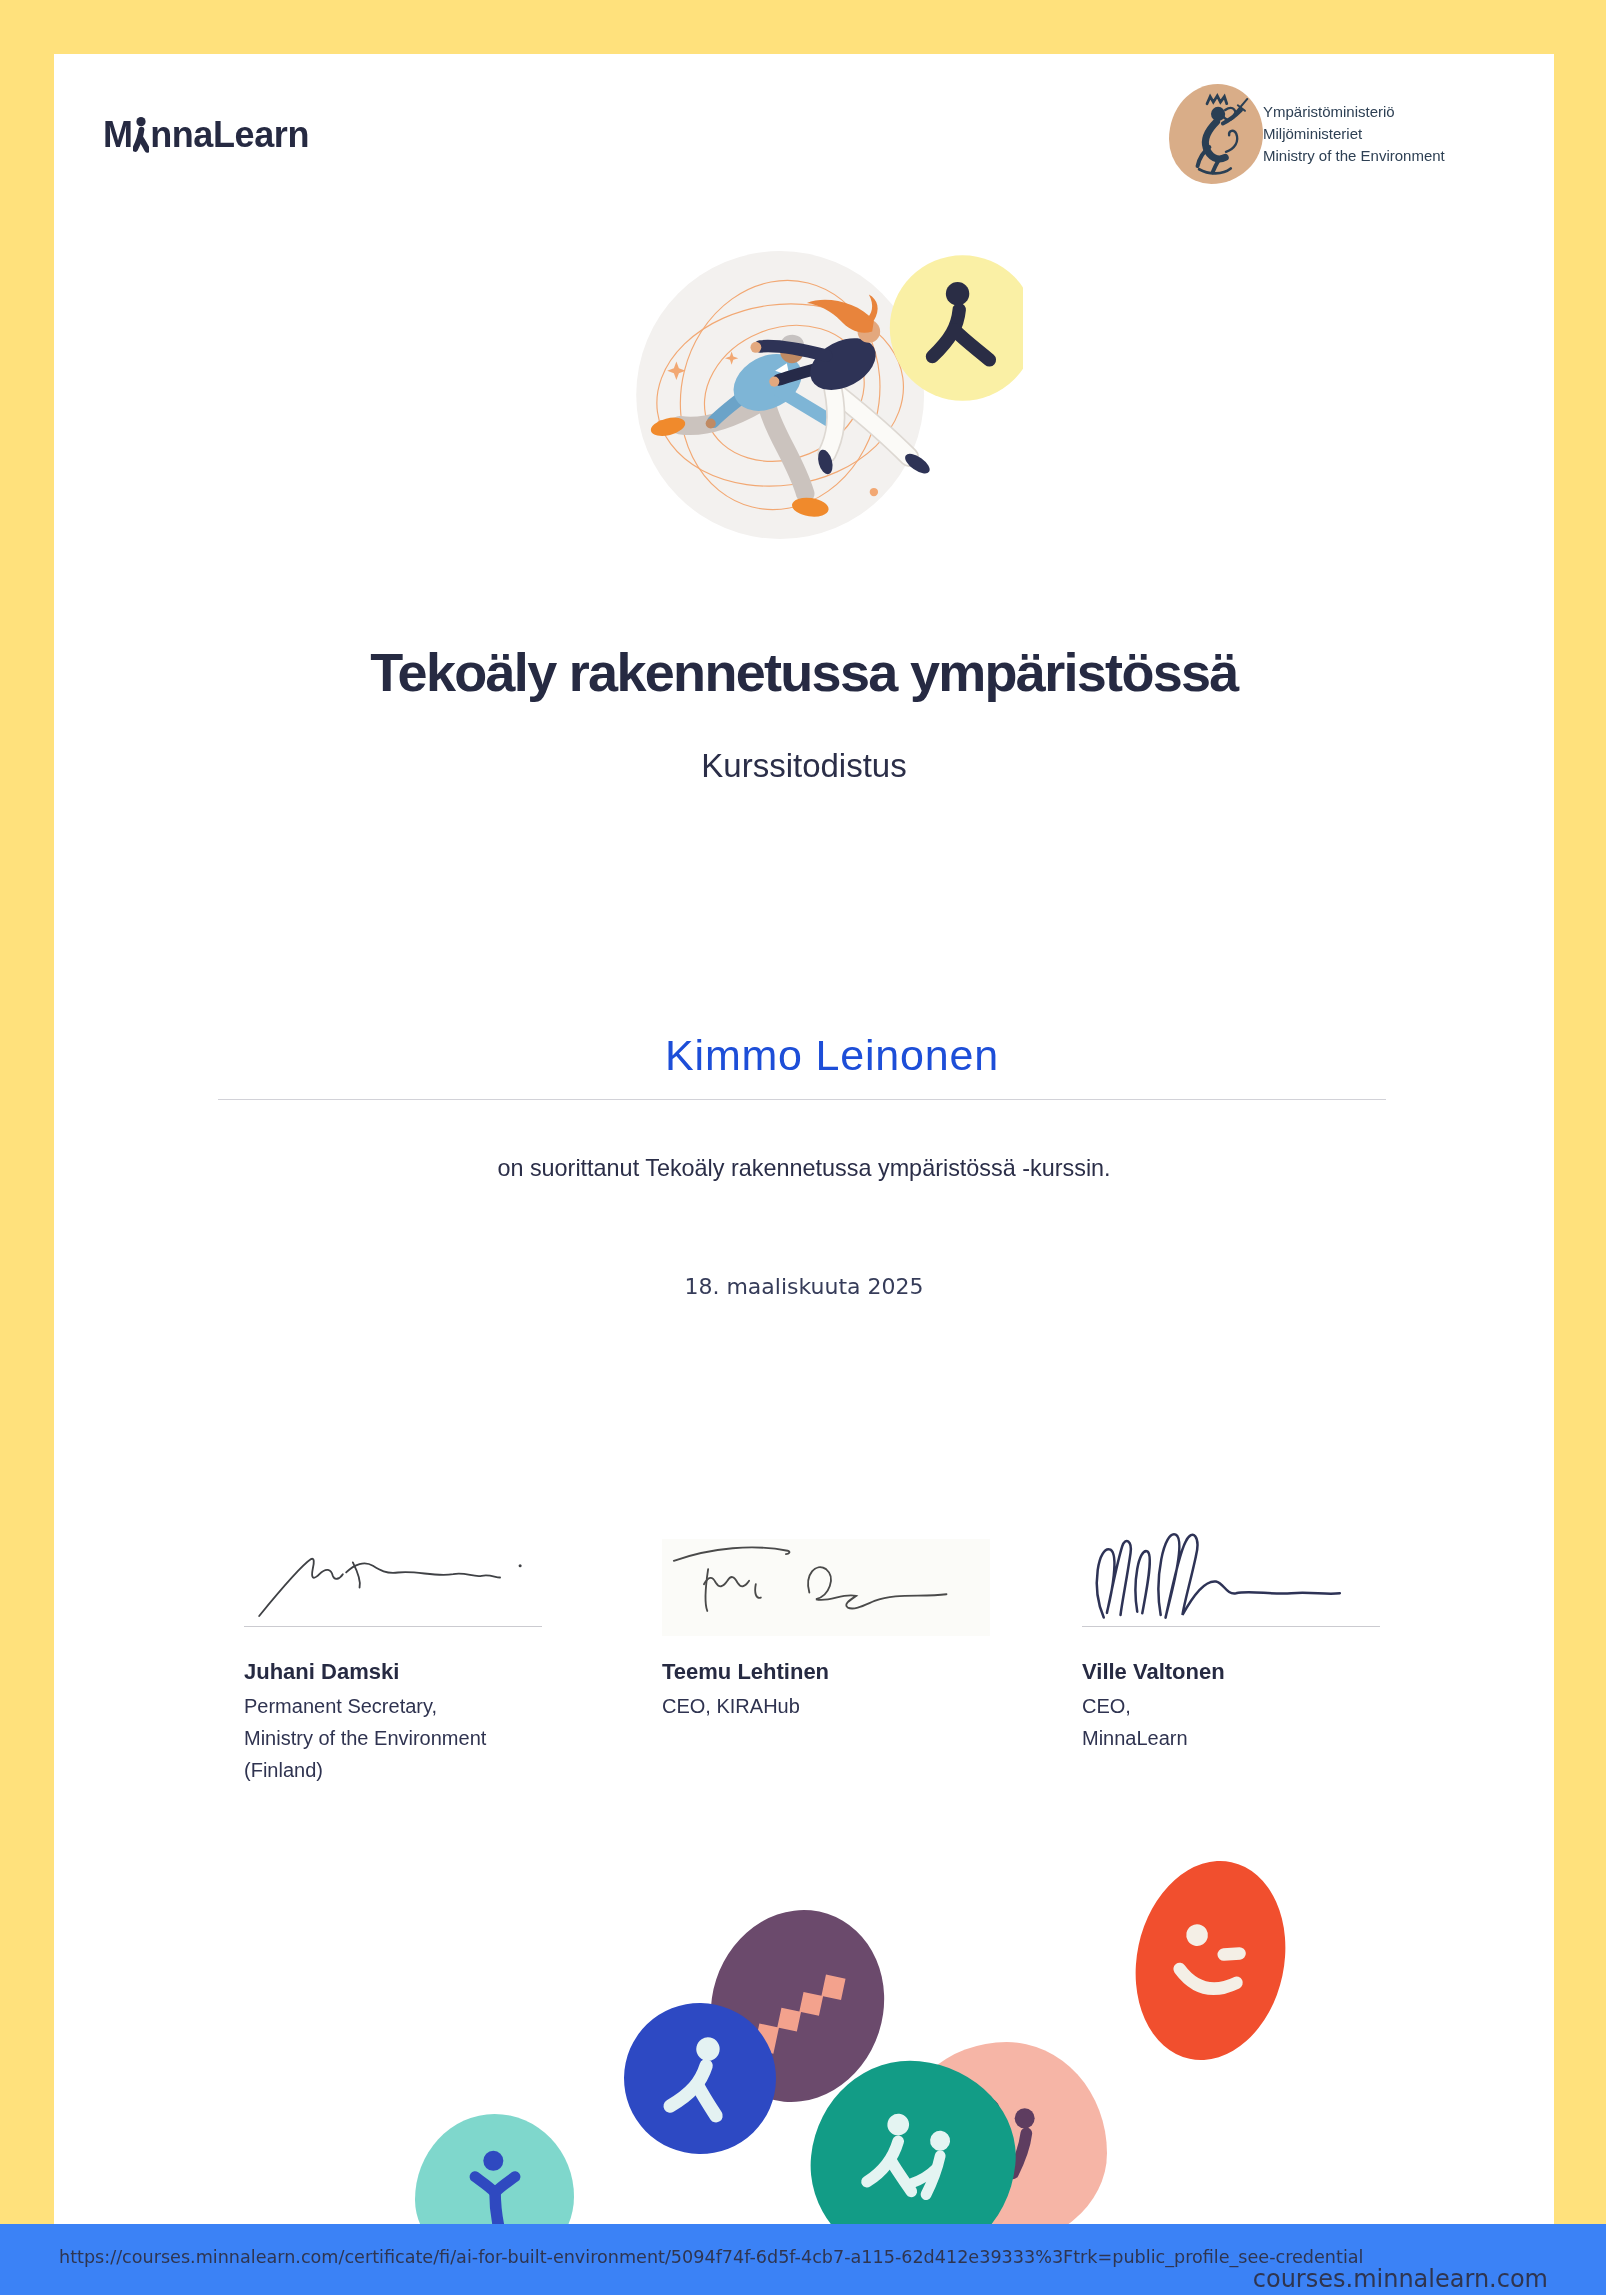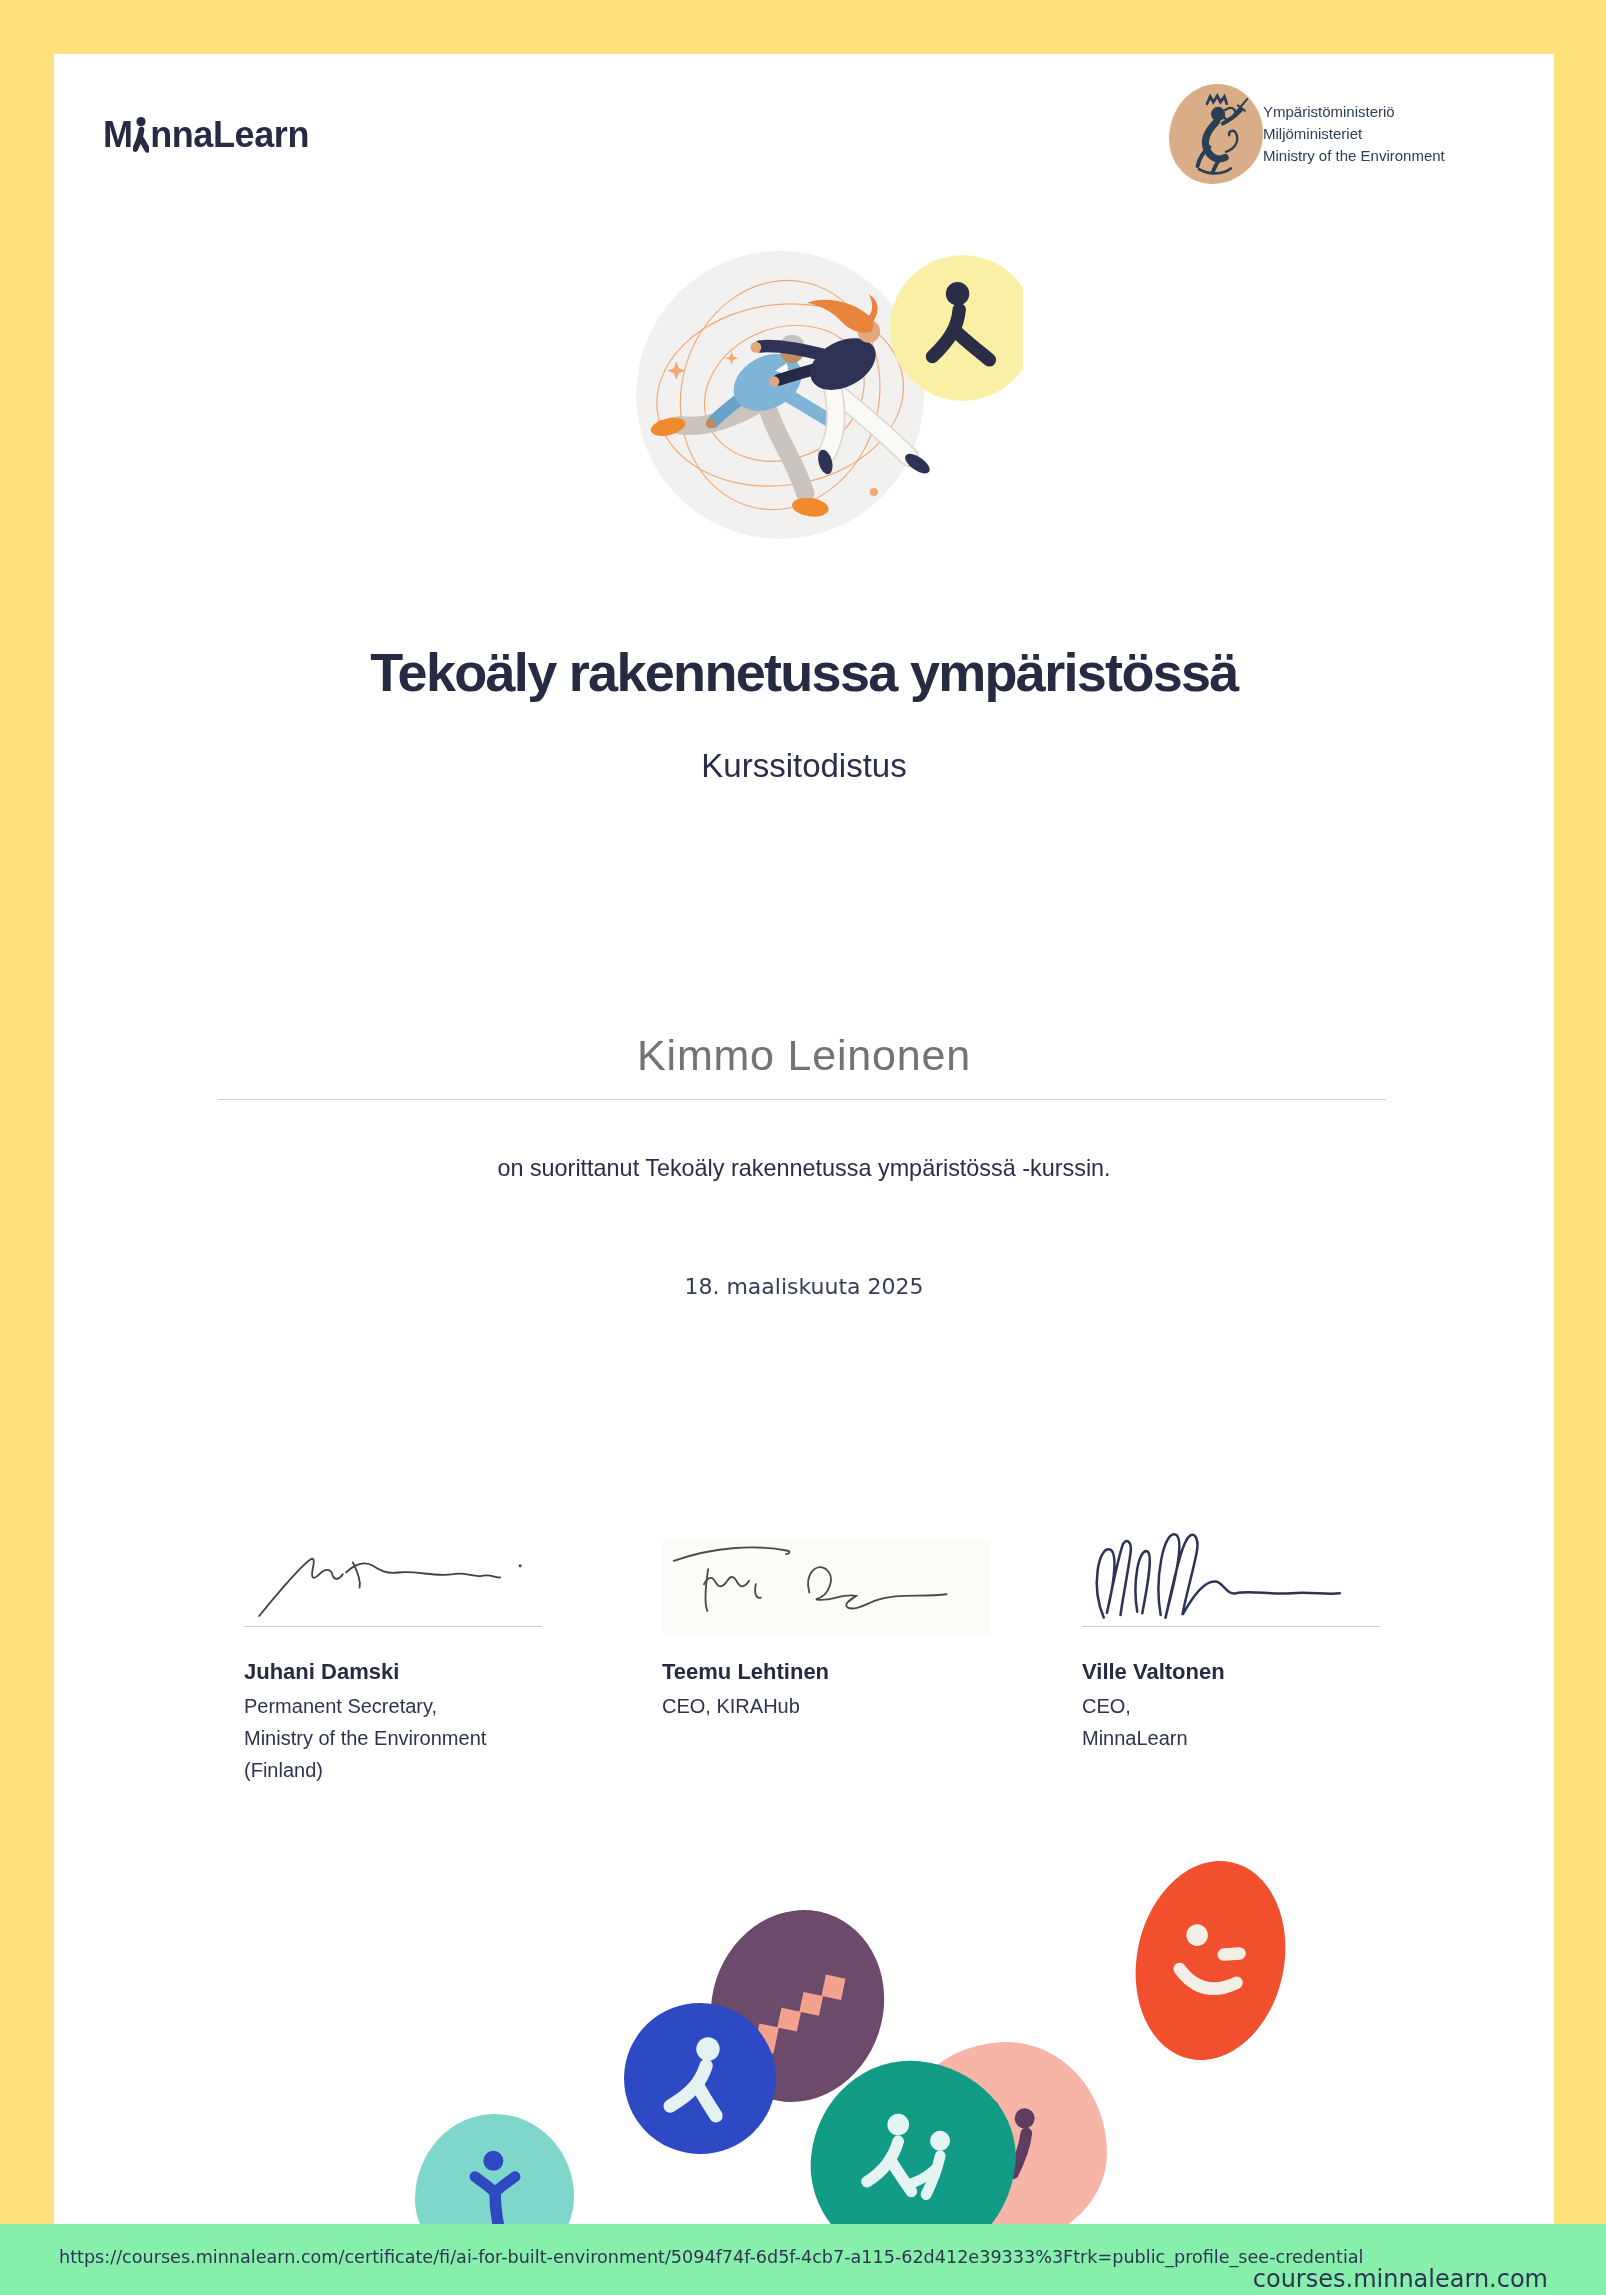--- a/index.html
+++ b/index.html
@@ -30,41 +30,41 @@
     border-radius:52% 48% 55% 45% / 55% 50% 50% 45%;
     display:flex;align-items:center;justify-content:center;
   }
   .ministry-text{font-size:15px;line-height:22px;color:#2E4054;}
   
   .hero{position:absolute;left:567px;top:182px;width:402px;height:318px;}
   
   .center-text{position:absolute;left:0;width:100%;text-align:center;}
   .title{top:587px;font-size:54px;font-weight:800;letter-spacing:-1.7px;color:#262A42;}
   .subtitle{top:693px;font-size:33px;font-weight:300;color:#2B2E48;}
-  .recipient{top:977px;font-size:43px;font-weight:300;letter-spacing:0.8px;color:#737373;}
+  .recipient{top:977px;font-size:43px;font-weight:300;letter-spacing:0.8px;color:#1d4ed8;padding-left:28px;}
   .divider{position:absolute;left:164px;top:1045px;width:1168px;height:0;border-top:1.7px solid #D2D2D8;}
   .statement{top:1101px;font-size:23.4px;font-weight:400;color:#2B2E48;}
   .date{top:1220px;font-size:22px;color:#363C59;font-family:"DejaVu Sans", sans-serif;}
   
   .sig-col{position:absolute;top:1436px;width:298px;}
   .sig-draw{height:136px;display:flex;align-items:flex-end;border-bottom:1.7px solid #CBCBD0;position:relative;}
   .sig-paper{position:absolute;left:0;bottom:-10px;width:328px;height:97px;background:#FBFBF8;z-index:0;}
   .sig-draw svg{position:relative;z-index:1;}
   .sig-name{margin-top:32px;font-size:22px;font-weight:700;color:#262A42;}
   .sig-role{font-size:20px;line-height:32px;color:#2F3350;margin-top:5px;}
   
   .blob{position:absolute;display:flex;align-items:center;justify-content:center;}
   .blob-mint{left:361px;top:2060px;width:159px;height:156px;background:#7FD7CC;border-radius:50% 50% 48% 52% / 55% 53% 47% 45%;}
   .blob-blue{left:570px;top:1949px;width:152px;height:151px;background:#2D49C3;border-radius:50%;transform:rotate(12deg);z-index:2;}
   .blob-purple{left:658px;top:1855px;width:171px;height:194px;background:#6B4A6C;border-radius:50%;transform:rotate(18deg);z-index:1;}
   .blob-teal{left:757px;top:2007px;width:204px;height:203px;background:#129C86;border-radius:48% 52% 50% 50% / 52% 46% 54% 48%;transform:rotate(6deg);z-index:2;}
   .blob-salmon{left:844px;top:1988px;width:209px;height:206px;background:#F6B5A6;border-radius:52% 48% 55% 45% / 48% 54% 46% 52%;z-index:1;}
   .blob-orange{left:1083px;top:1806px;width:147px;height:201px;background:#F14F2E;border-radius:50%;transform:rotate(12deg);}
   
-  .footer{position:absolute;left:0;top:2224px;width:1607px;height:72px;background:#86efac;}
+  .footer{position:absolute;left:0;top:2224px;width:1607px;height:72px;background:#3b82f6;}
   .footer-url{
     position:absolute;left:59px;top:23.4px;font-size:17.6px;color:#2F3550;
     font-family:"DejaVu Sans", sans-serif;white-space:nowrap;
   }
   .footer-domain{
     position:absolute;right:59px;top:41px;font-size:24px;color:#2F3550;
     font-family:"DejaVu Sans", sans-serif;white-space:nowrap;
   }
 </style>
 </head>

